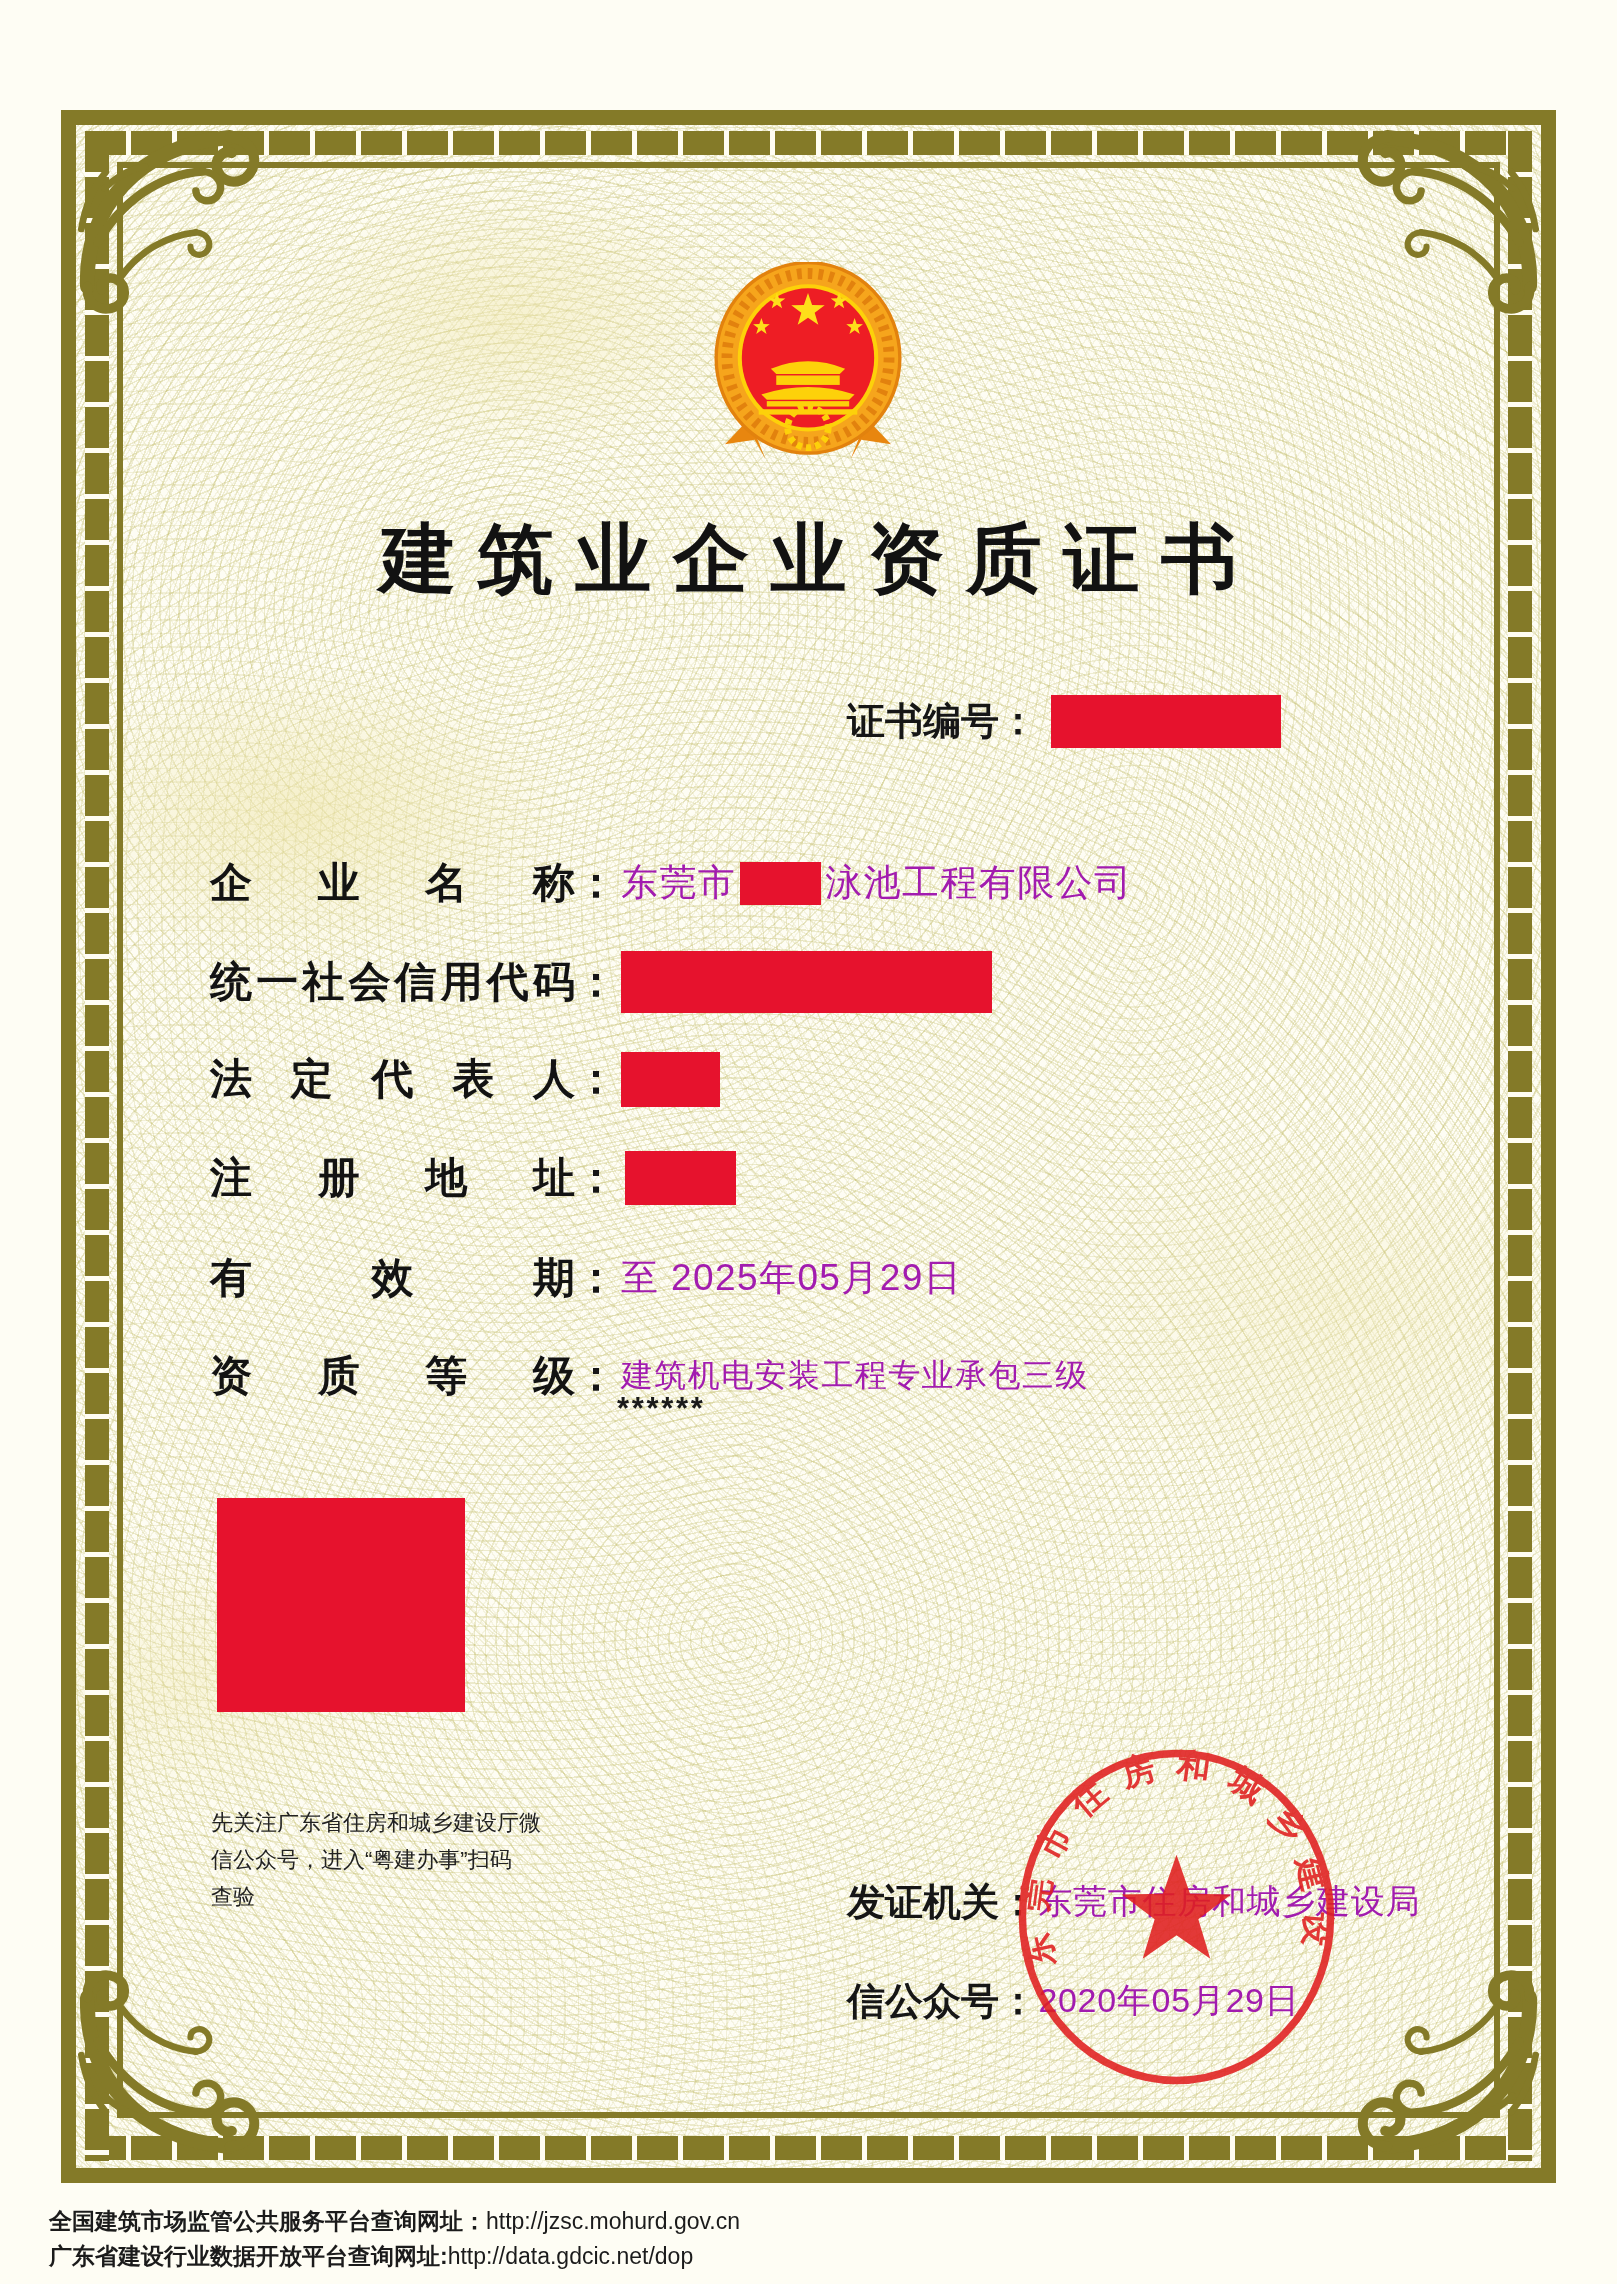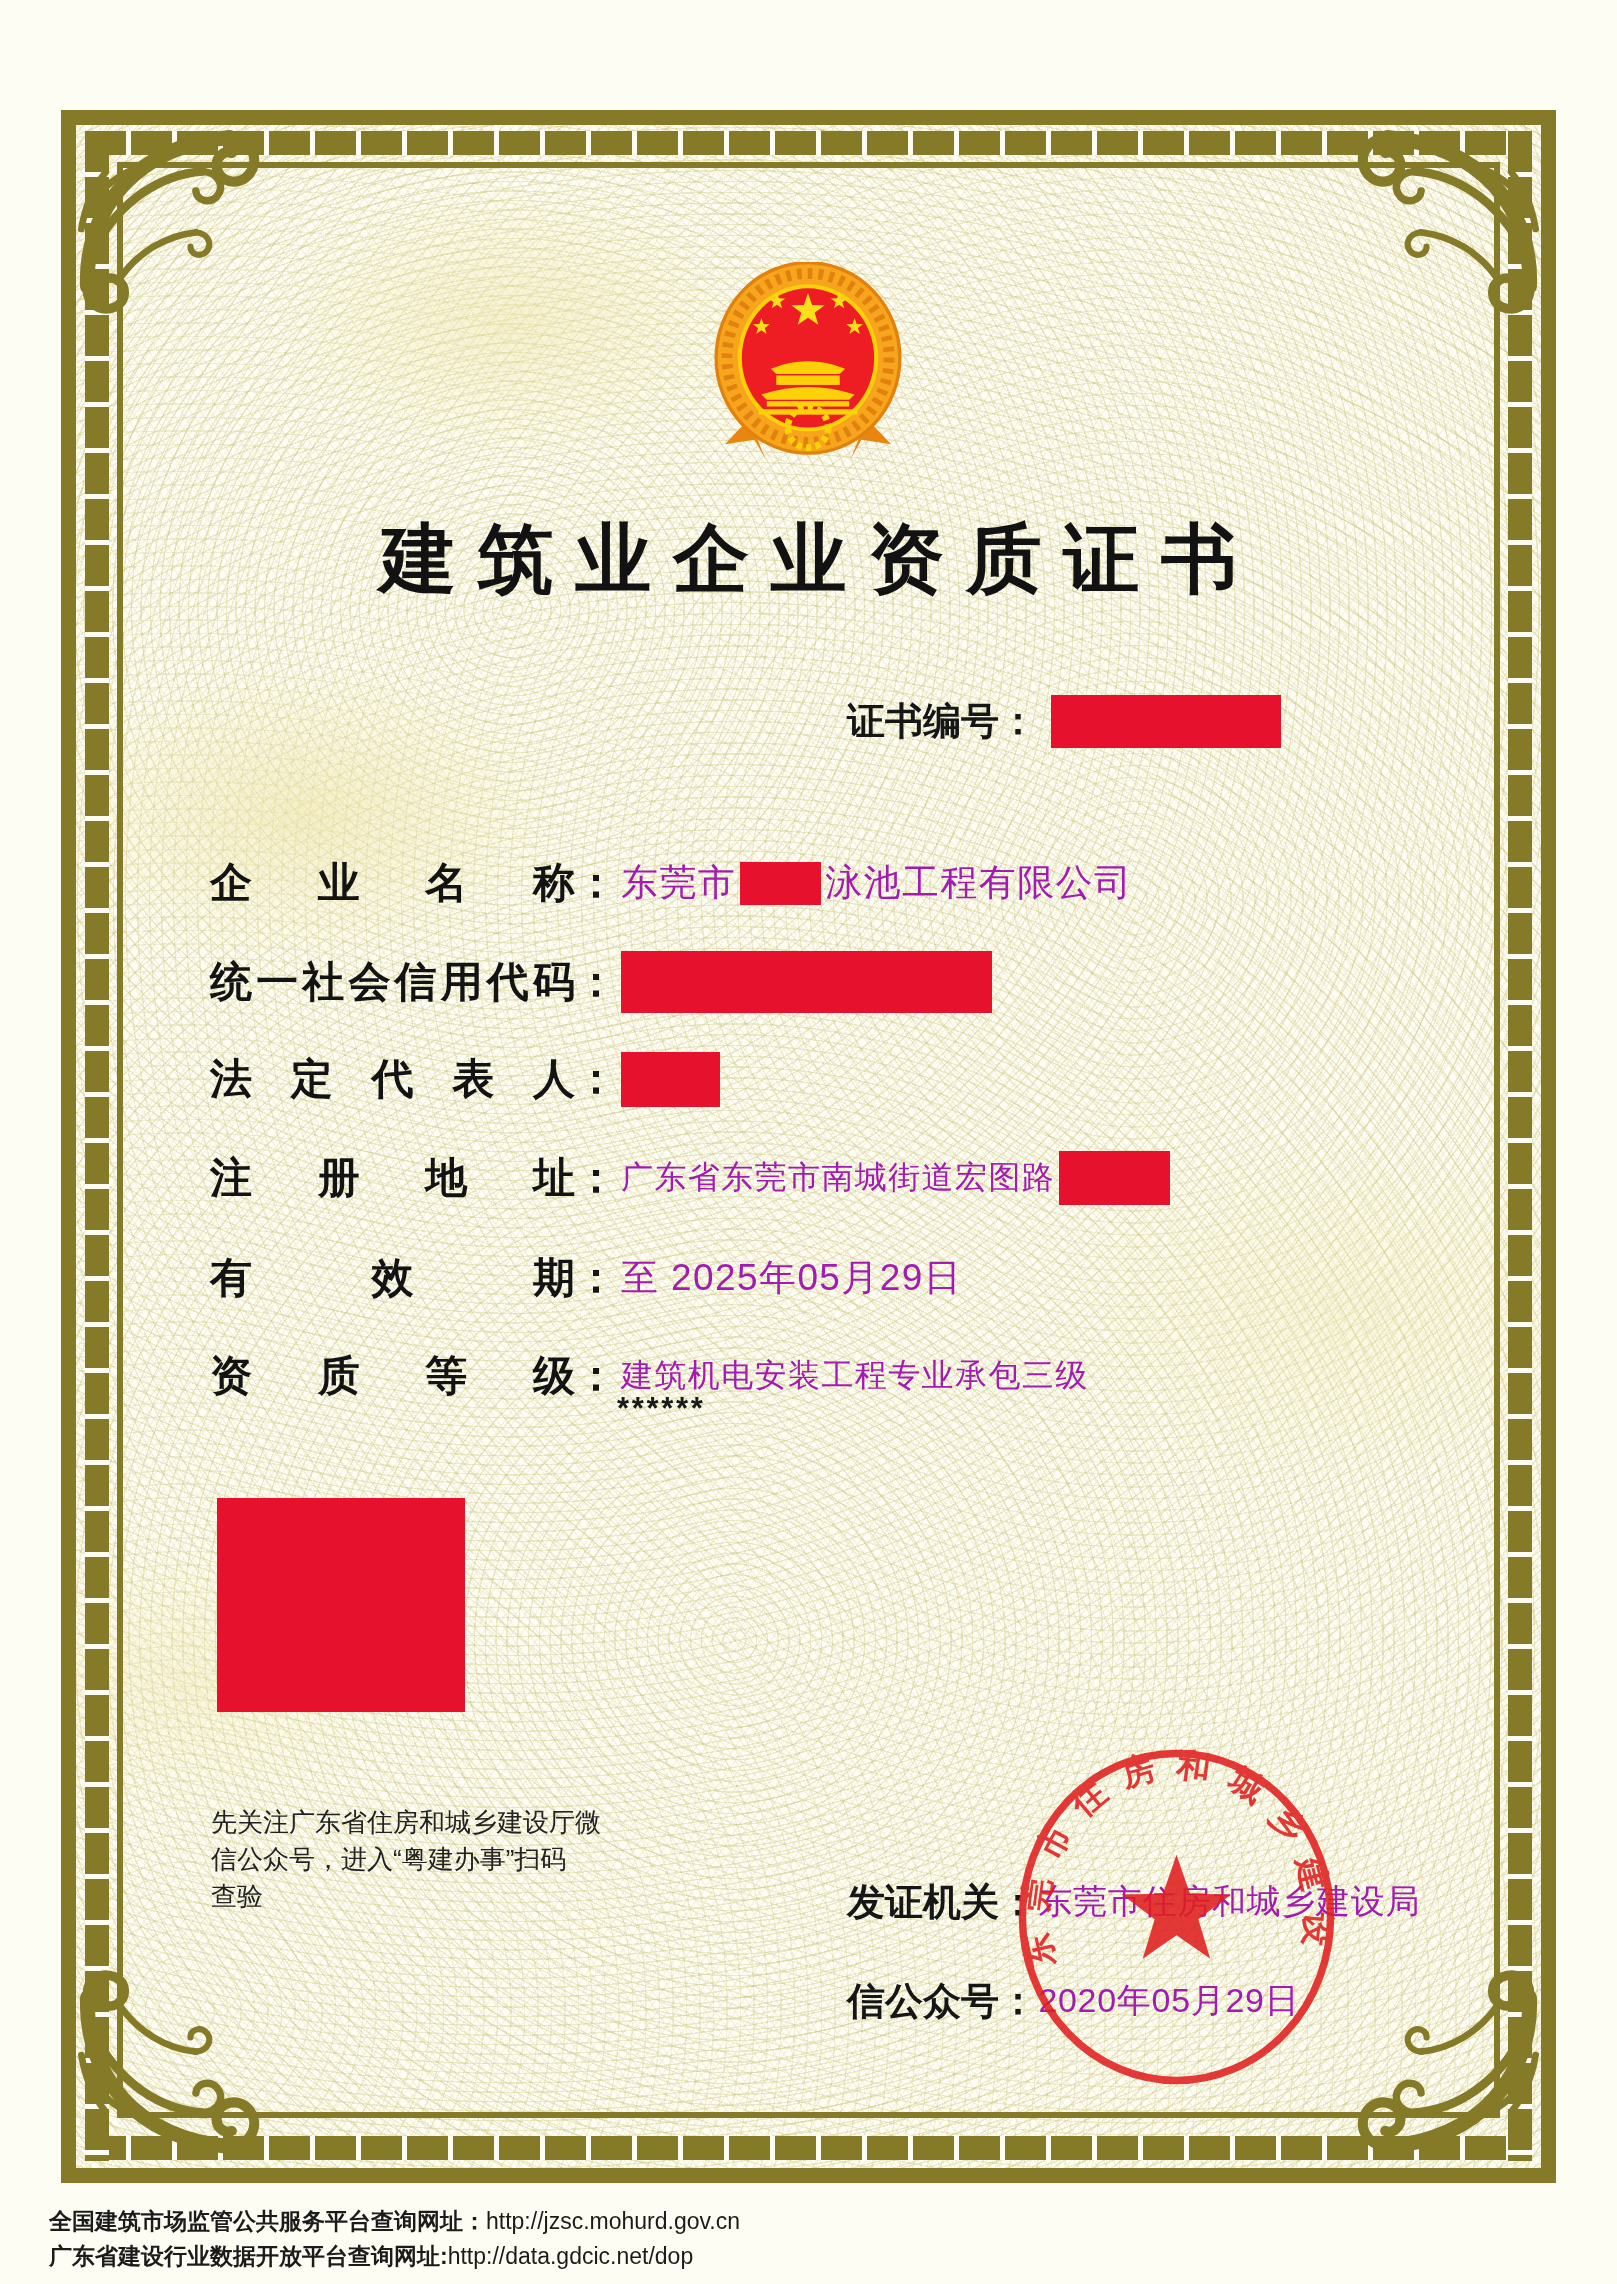--- a/index.html
+++ b/index.html
@@ -69,21 +69,21 @@
   .row-address{left:210px;top:1147px;height:62px;}
   .row-address .val{font-size:32px;}
   .rb-address{width:111px;height:54px;margin-left:4px;}
   .row-validity{left:210px;top:1247px;height:62px;}
   .row-grade{left:210px;top:1345px;height:62px;}
   .row-grade .val{font-size:32px;}
   .grade-stars{position:absolute;left:617px;top:1391px;font-size:31px;font-weight:bold;letter-spacing:2.7px;color:#1a1a1a;}
 
   
   .qr-block{position:absolute;left:217px;top:1498px;width:248px;height:214px;background:var(--red);}
-  .qr-note{position:absolute;left:211px;top:1804px;font-size:26px;line-height:37px;color:#222;font-weight:500;}
+  .qr-note{position:absolute;left:211px;top:1804px;font-size:22px;line-height:37px;color:#222;font-weight:500;}
 
   
   .row-issuer{left:847px;top:1873px;height:58px;}
   .row-issuer .lbl2,.row-date .lbl2{font-weight:bold;font-size:38px;}
   .row-issuer .colon,.row-date .colon{font-size:38px;margin-right:1.4px;}
   .row-issuer .val,.row-date .val{font-size:34px;letter-spacing:0.7px;}
   .row-date{left:847px;top:1972px;height:58px;}
 
   .seal{position:absolute;left:1013px;top:1743px;width:327px;height:348px;}
 
@@ -236,21 +236,20 @@
 
   <div class="row row-address">
     <span class="lbl">
         <span>注</span>
         <span>册</span>
         <span>地</span>
         <span>址</span>
       </span>
       <span class="colon">：</span>
     <span class="val">
-      <span>广东省东莞市南城街道宏图路</span>
       <span class="redact rb-address"></span>
     </span>
   </div>
 
   <div class="row row-validity">
     <span class="lbl">
         <span>有</span>
         <span>效</span>
         <span>期</span>
       </span>

